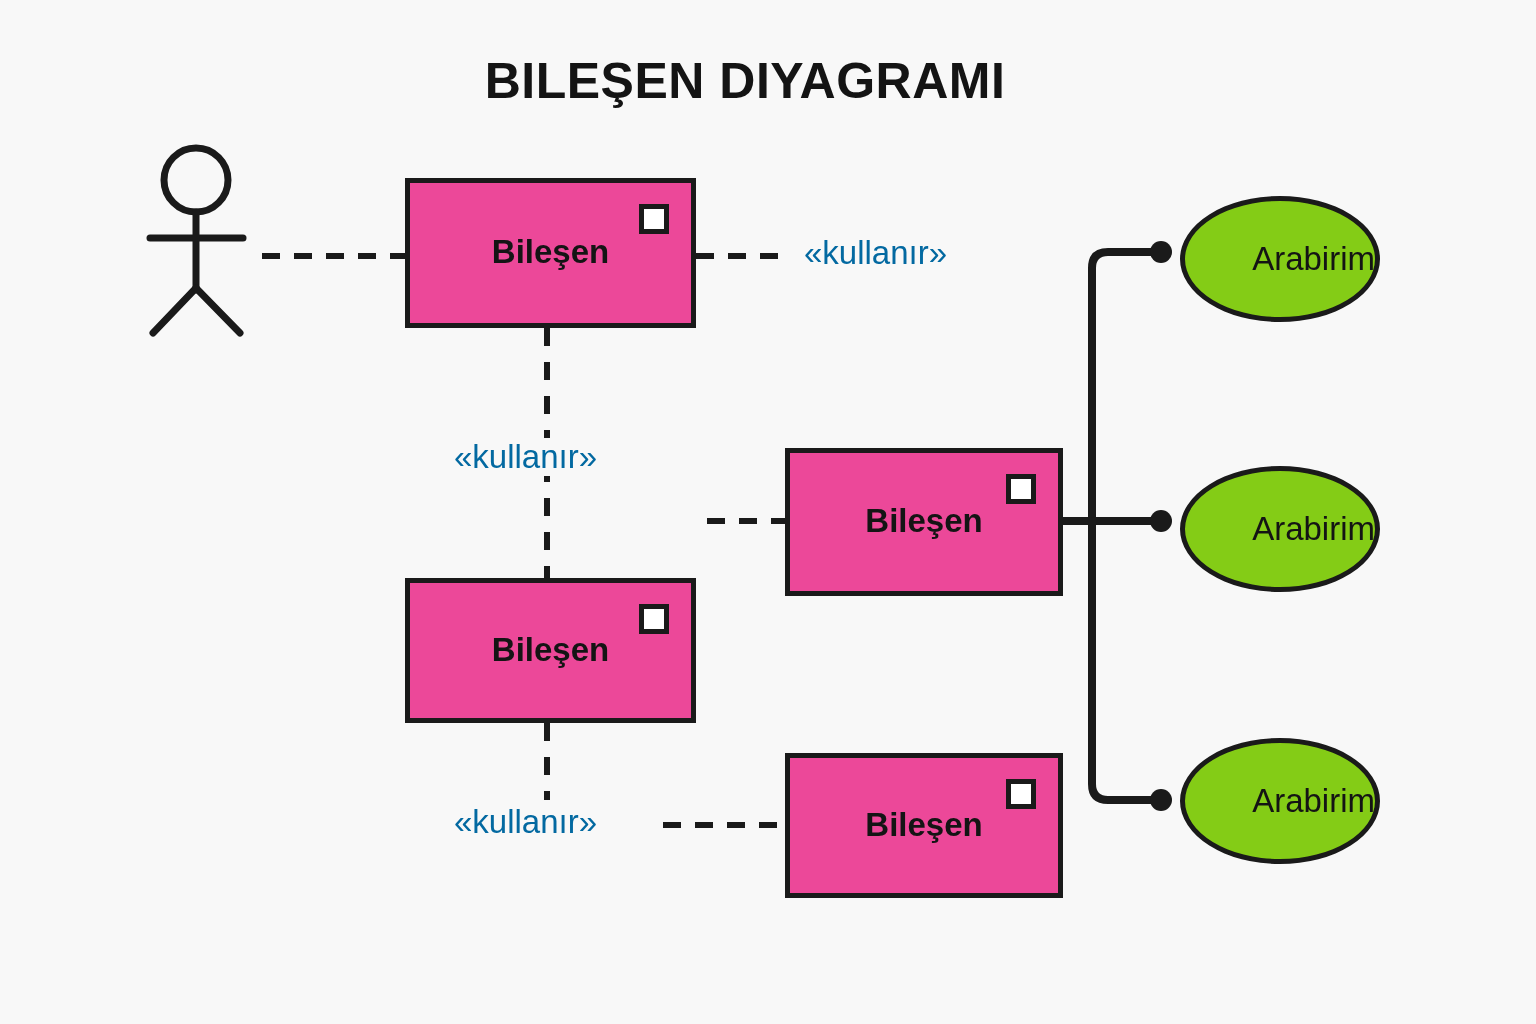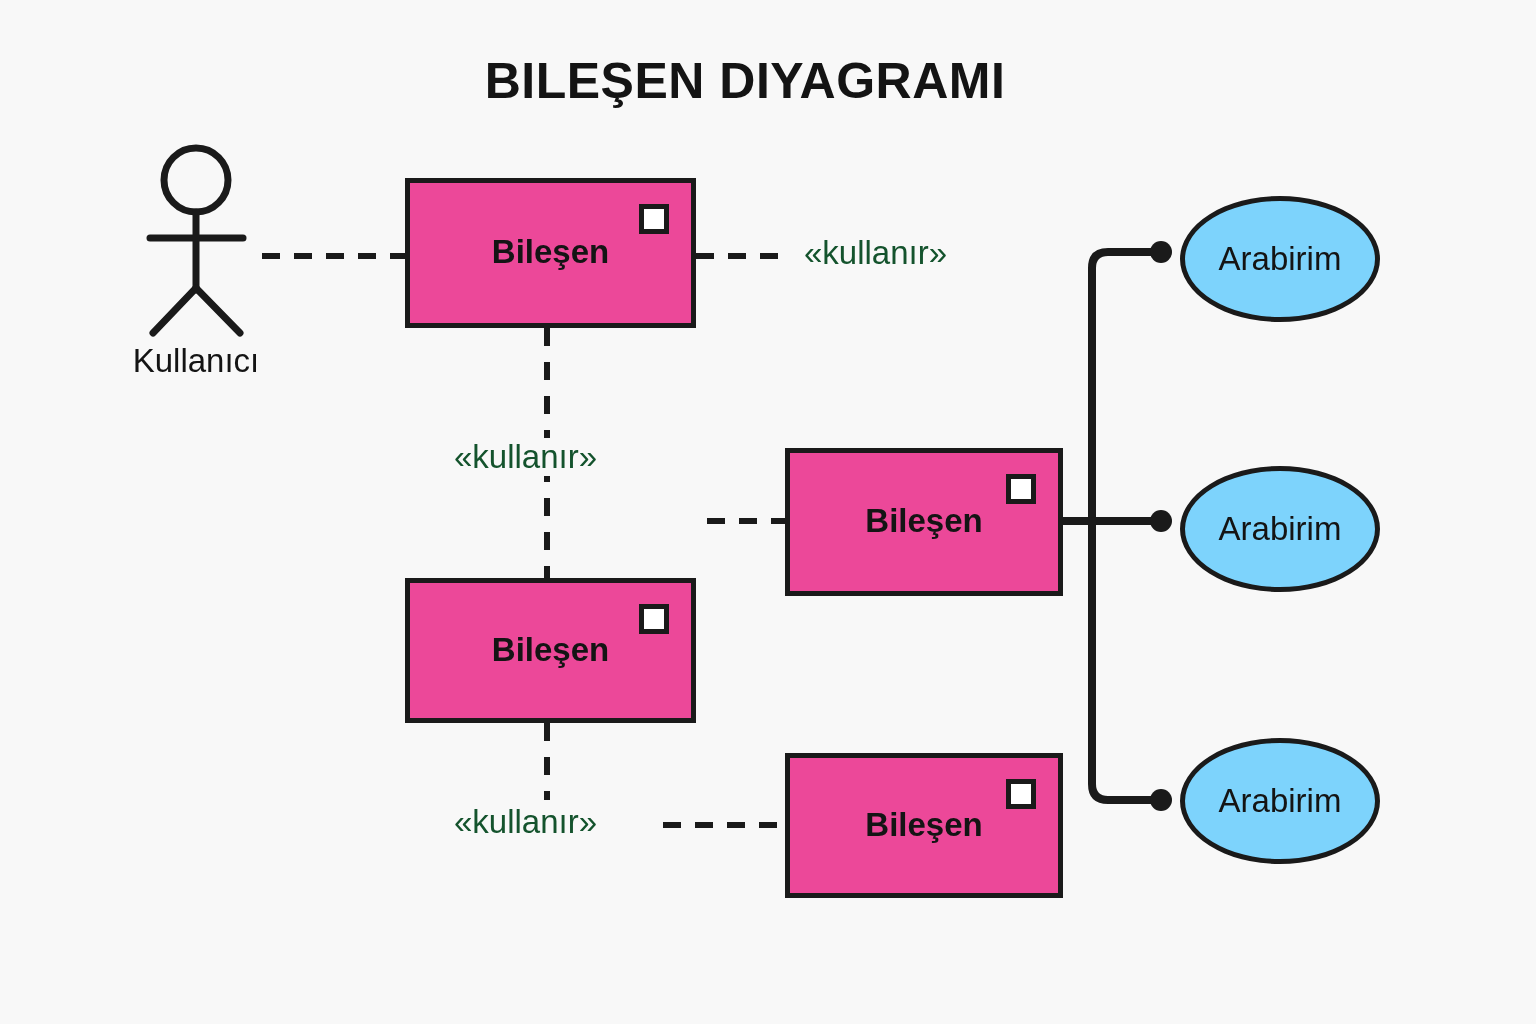--- a/index.html
+++ b/index.html
@@ -78,36 +78,36 @@
     color: #141414;
     white-space: nowrap;
   }
 
   
   .interface-node {
     position: absolute;
     box-sizing: border-box;
     border: 5px solid #1a1a1a;
     border-radius: 50%;
-    background: #7dd3fc;
+    background: #84cc16;
     display: flex;
     align-items: center;
-    justify-content: center;
+    justify-content: flex-end;
   }
   .interface-label {
     font-size: 33px;
     color: #141414;
     white-space: nowrap;
   }
 
   
   .stereotype-label {
     position: absolute;
     font-size: 33px;
-    color: #14532d;
+    color: #0369a1;
     white-space: nowrap;
     background: #f8f8f8;
     padding: 0 4px;
   }
 
   
   .ball-joint {
     position: absolute;
     width: 22px;
     height: 22px;
@@ -147,21 +147,20 @@
     <g stroke="#1a1a1a" stroke-width="8" fill="none" stroke-linecap="round" stroke-linejoin="round">
 
       <path d="M 1063 521 L 1160 521"></path>
 
       <path d="M 1092 521 L 1092 268 Q 1092 252 1108 252 L 1160 252"></path>
 
       <path d="M 1092 521 L 1092 784 Q 1092 800 1108 800 L 1160 800"></path>
     </g>
   </svg>
 
-  <div class="actor-label" style="left: 96px; top: 342px; width: 200px;">Kullanıcı</div>
 
   <div class="component-box" style="left: 405px; top: 178px; width: 291px; height: 150px;">
     <span class="component-icon"></span>
     <span class="component-label">Bileşen</span>
   </div>
 
   <div class="component-box" style="left: 785px; top: 448px; width: 278px; height: 148px;">
     <span class="component-icon"></span>
     <span class="component-label">Bileşen</span>
   </div>

